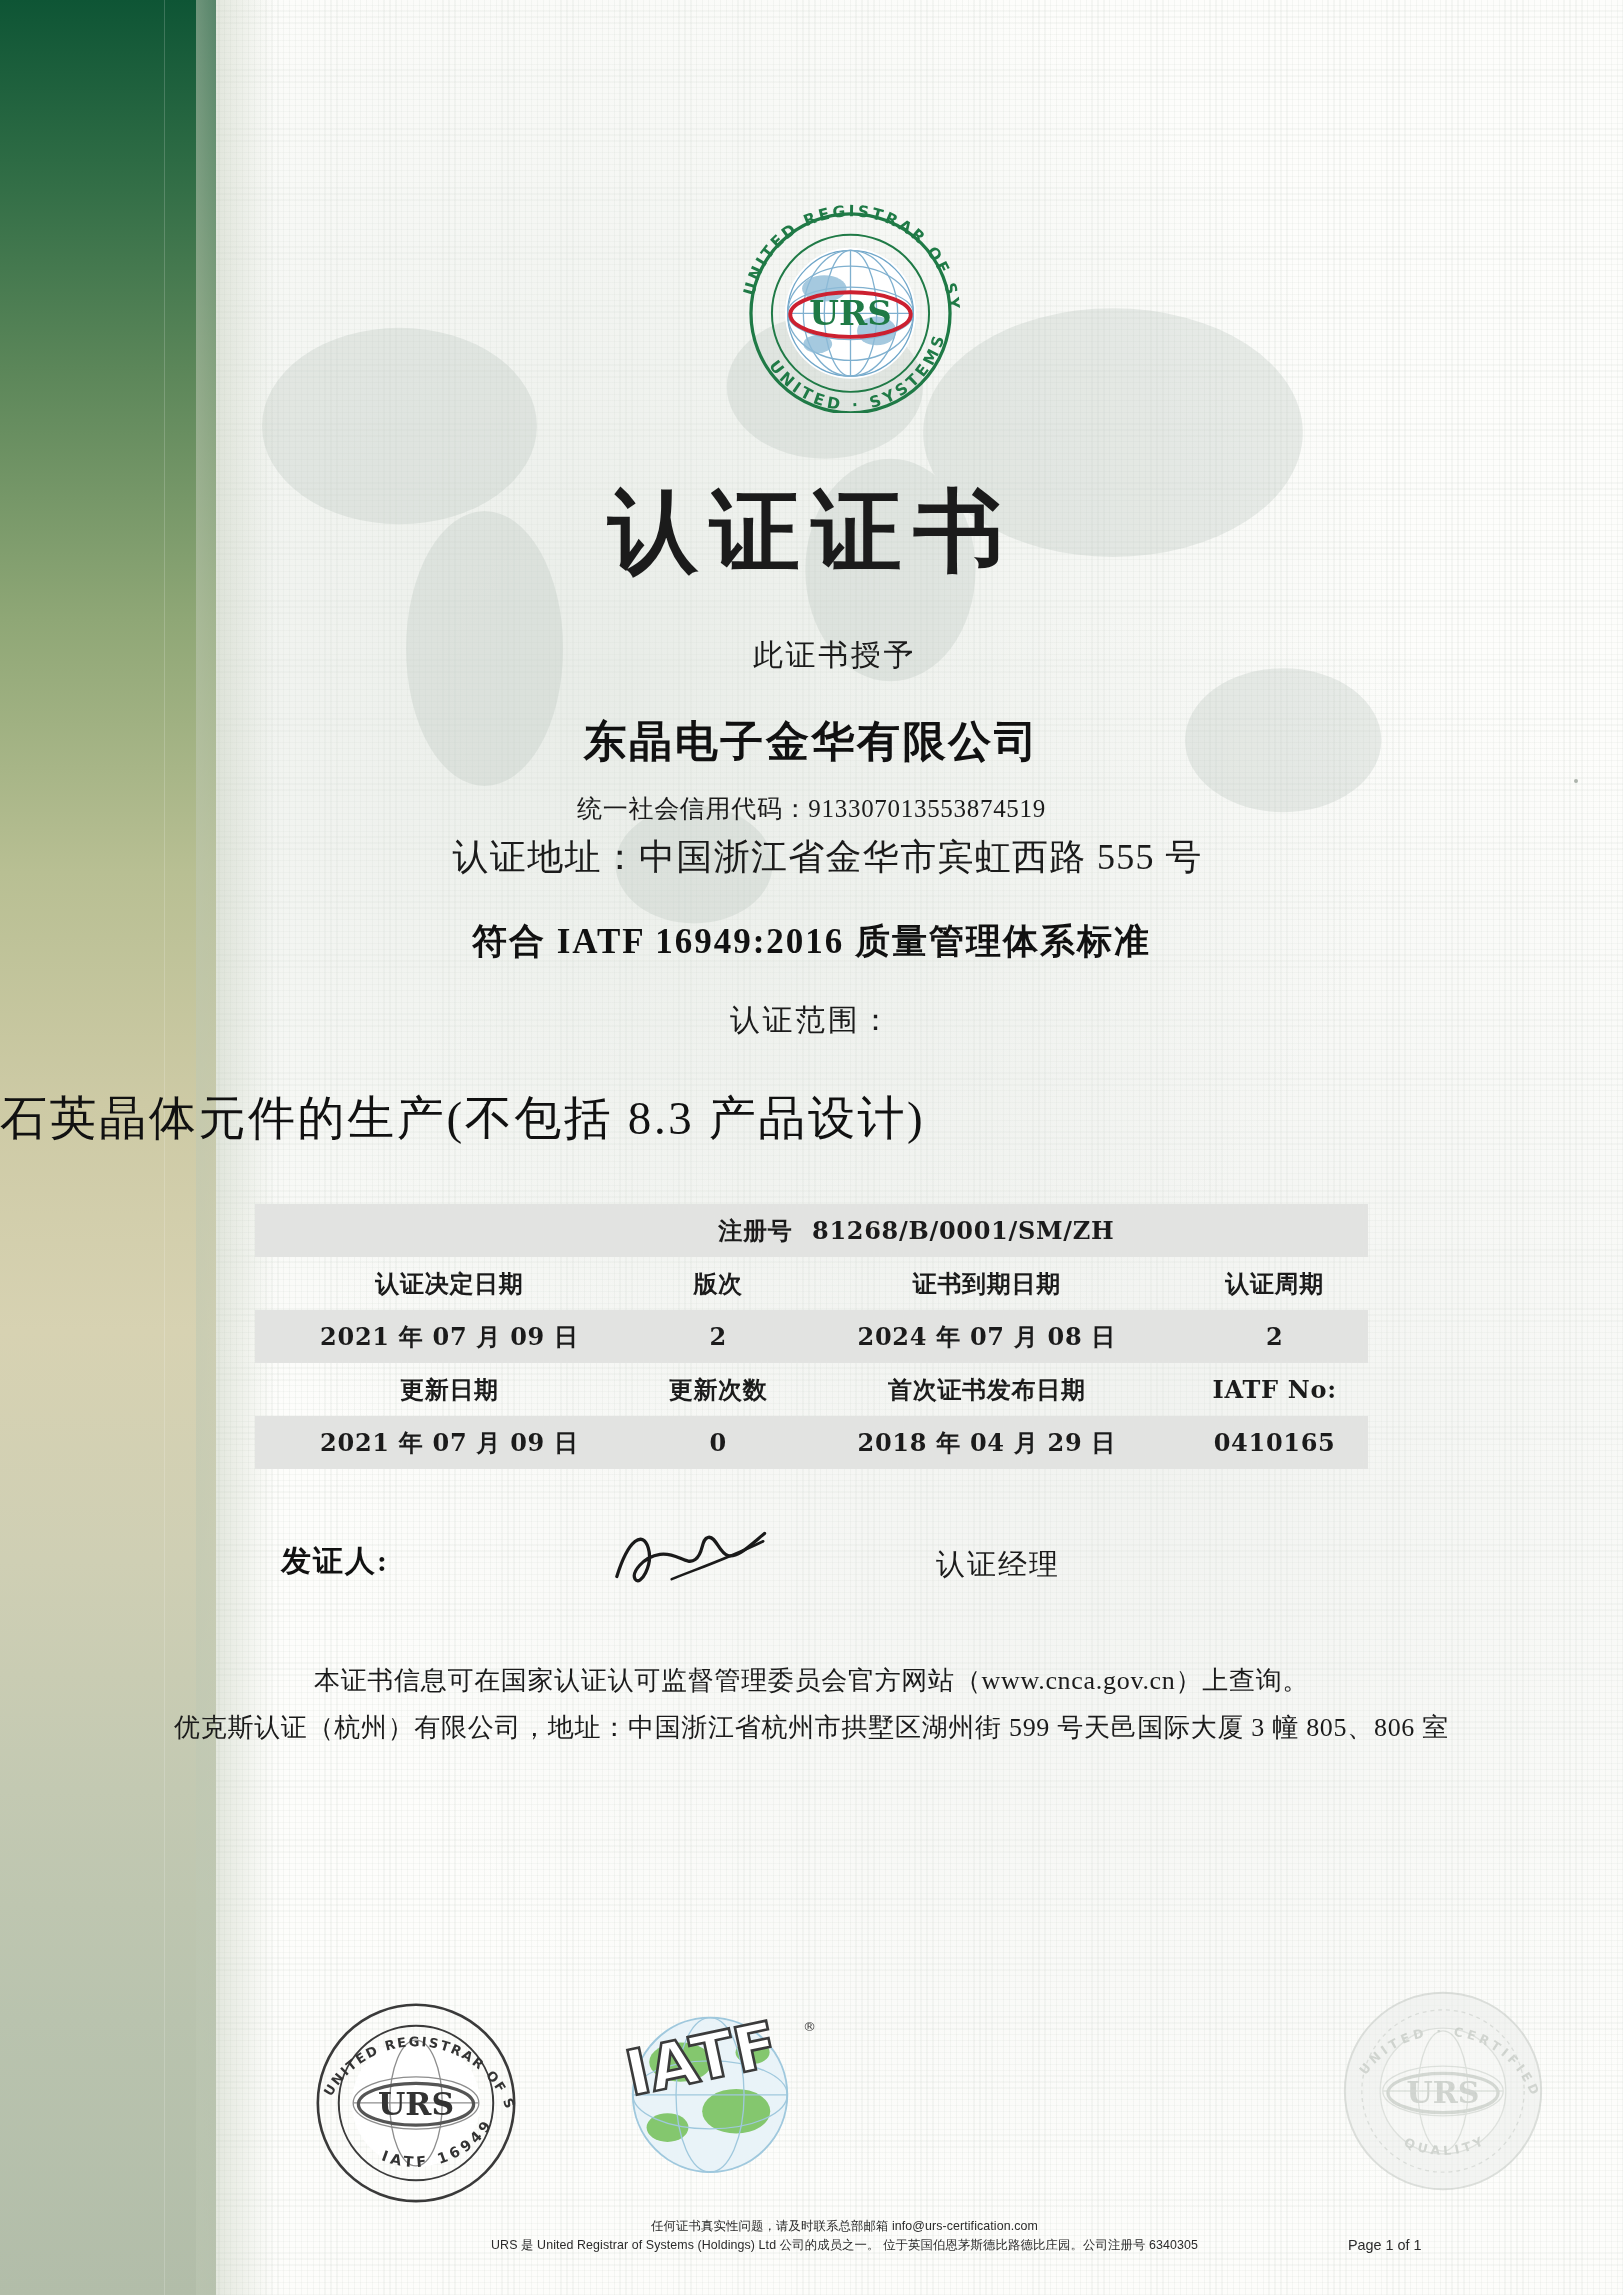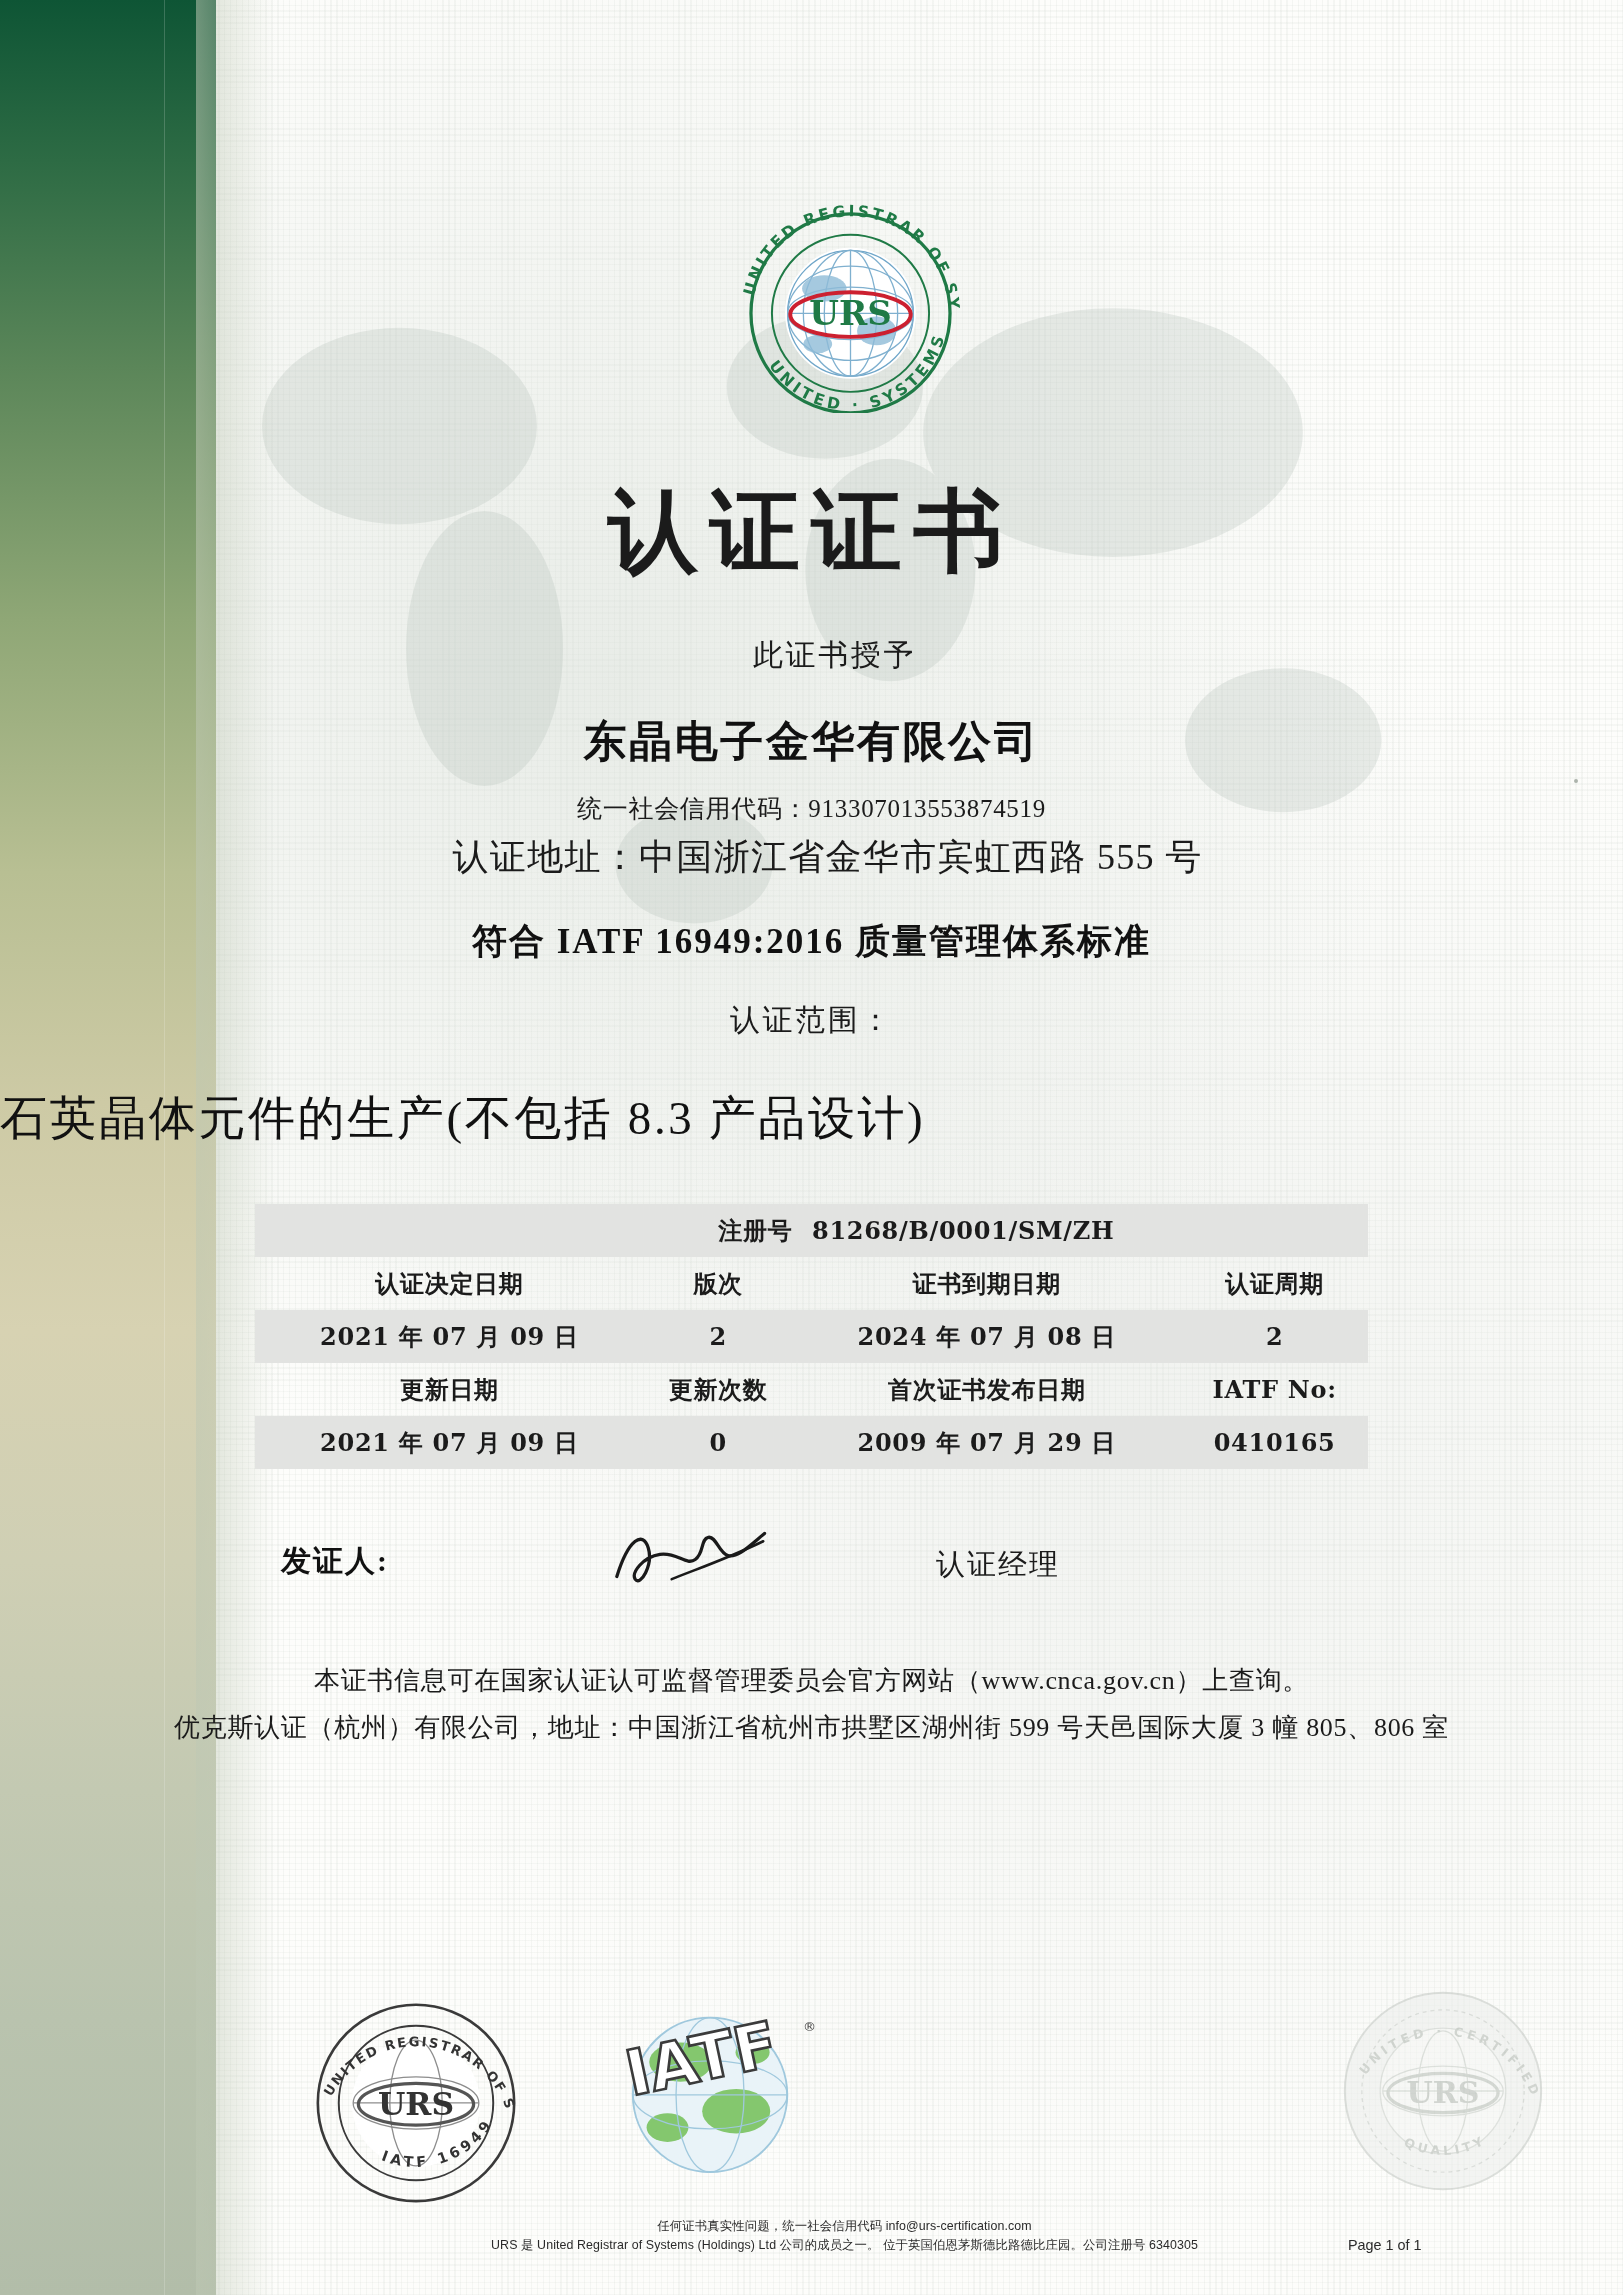--- a/index.html
+++ b/index.html
@@ -352,21 +352,21 @@
     </tr>
     <tr class="plain">
       <td>更新日期</td>
       <td>更新次数</td>
       <td>首次证书发布日期</td>
       <td>IATF No:</td>
     </tr>
     <tr class="shade">
       <td class="b">2021 年 07 月 09 日</td>
       <td class="b">0</td>
-      <td class="b">2009 年 07 月 29 日</td>
+      <td class="b">2018 年 04 月 29 日</td>
       <td class="b">0410165</td>
     </tr>
   </tbody>
     </table>
 
   <div class="issuer-label">发证人:</div>
   <svg class="signature" viewBox="0 0 280 130">
     <path d="M12,88 C30,30 52,18 60,44 C68,70 48,104 40,92 C34,82 52,58 78,54 C104,50 118,72 132,62 C146,52 140,30 152,28 C164,26 168,52 182,56 C196,60 214,42 238,22" fill="none" stroke="#1a1a1a" stroke-width="5" stroke-linecap="round"></path>
     <path d="M96,92 C130,78 178,62 236,34" fill="none" stroke="#1a1a1a" stroke-width="4" stroke-linecap="round"></path>
   </svg>
@@ -433,18 +433,18 @@
     <ellipse cx="165" cy="168" rx="84" ry="30" fill="none" stroke="#b5bcb5" stroke-width="5"></ellipse>
     <text x="165" y="183" text-anchor="middle" font-family="DejaVu Serif, serif" font-size="46" font-weight="700" fill="#b0b7b0">URS</text>
     <text font-family="DejaVu Sans, sans-serif" font-size="19" font-weight="700" fill="#b0b7b0" letter-spacing="6">
       <textPath href="#embTop" startOffset="10%">UNITED · CERTIFIED</textPath>
     </text>
     <text font-family="DejaVu Sans, sans-serif" font-size="19" font-weight="700" fill="#b0b7b0" letter-spacing="6">
       <textPath href="#embBot" startOffset="30%">QUALITY</textPath>
     </text>
   </svg>
 
-  <div class="micro micro-1">任何证书真实性问题，统一社会信用代码 info@urs-certification.com</div>
+  <div class="micro micro-1">任何证书真实性问题，请及时联系总部邮箱 info@urs-certification.com</div>
   <div class="micro micro-2">URS 是 United Registrar of Systems (Holdings) Ltd 公司的成员之一。 位于英国伯恩茅斯德比路德比庄园。公司注册号 6340305</div>
   <div class="page-num">Page 1 of 1</div>
 
 </div>
 
 
 </body></html>

